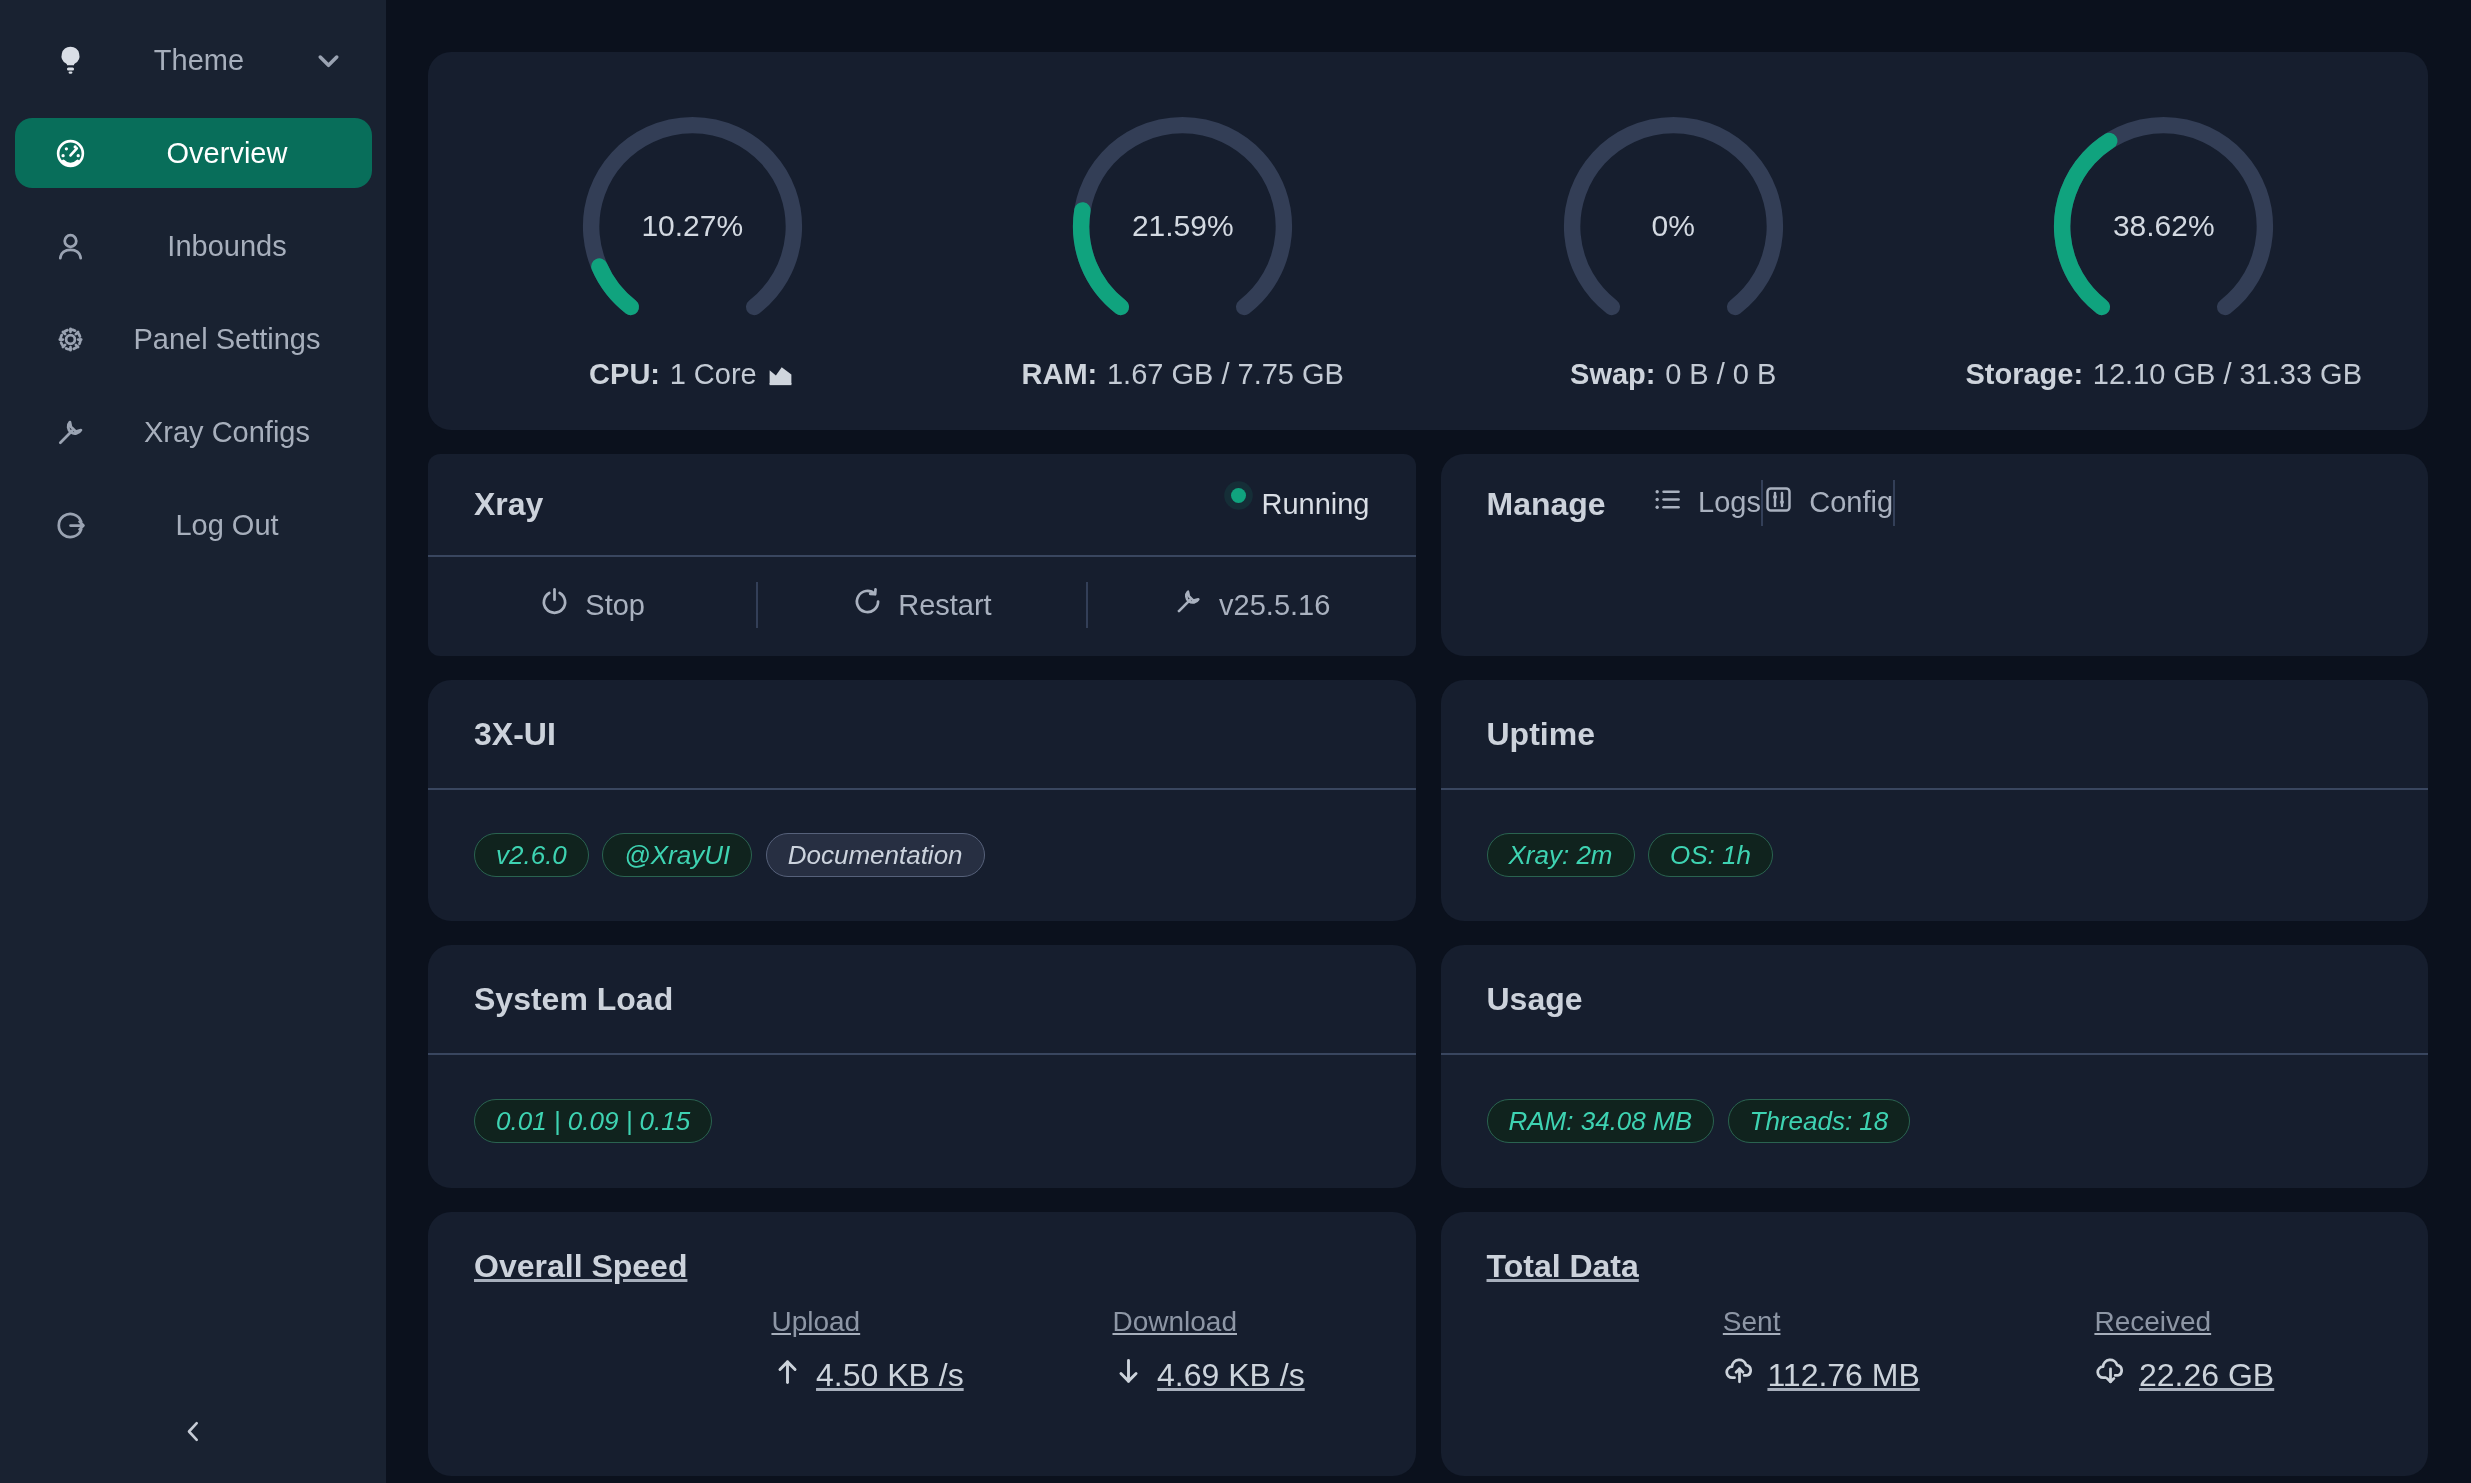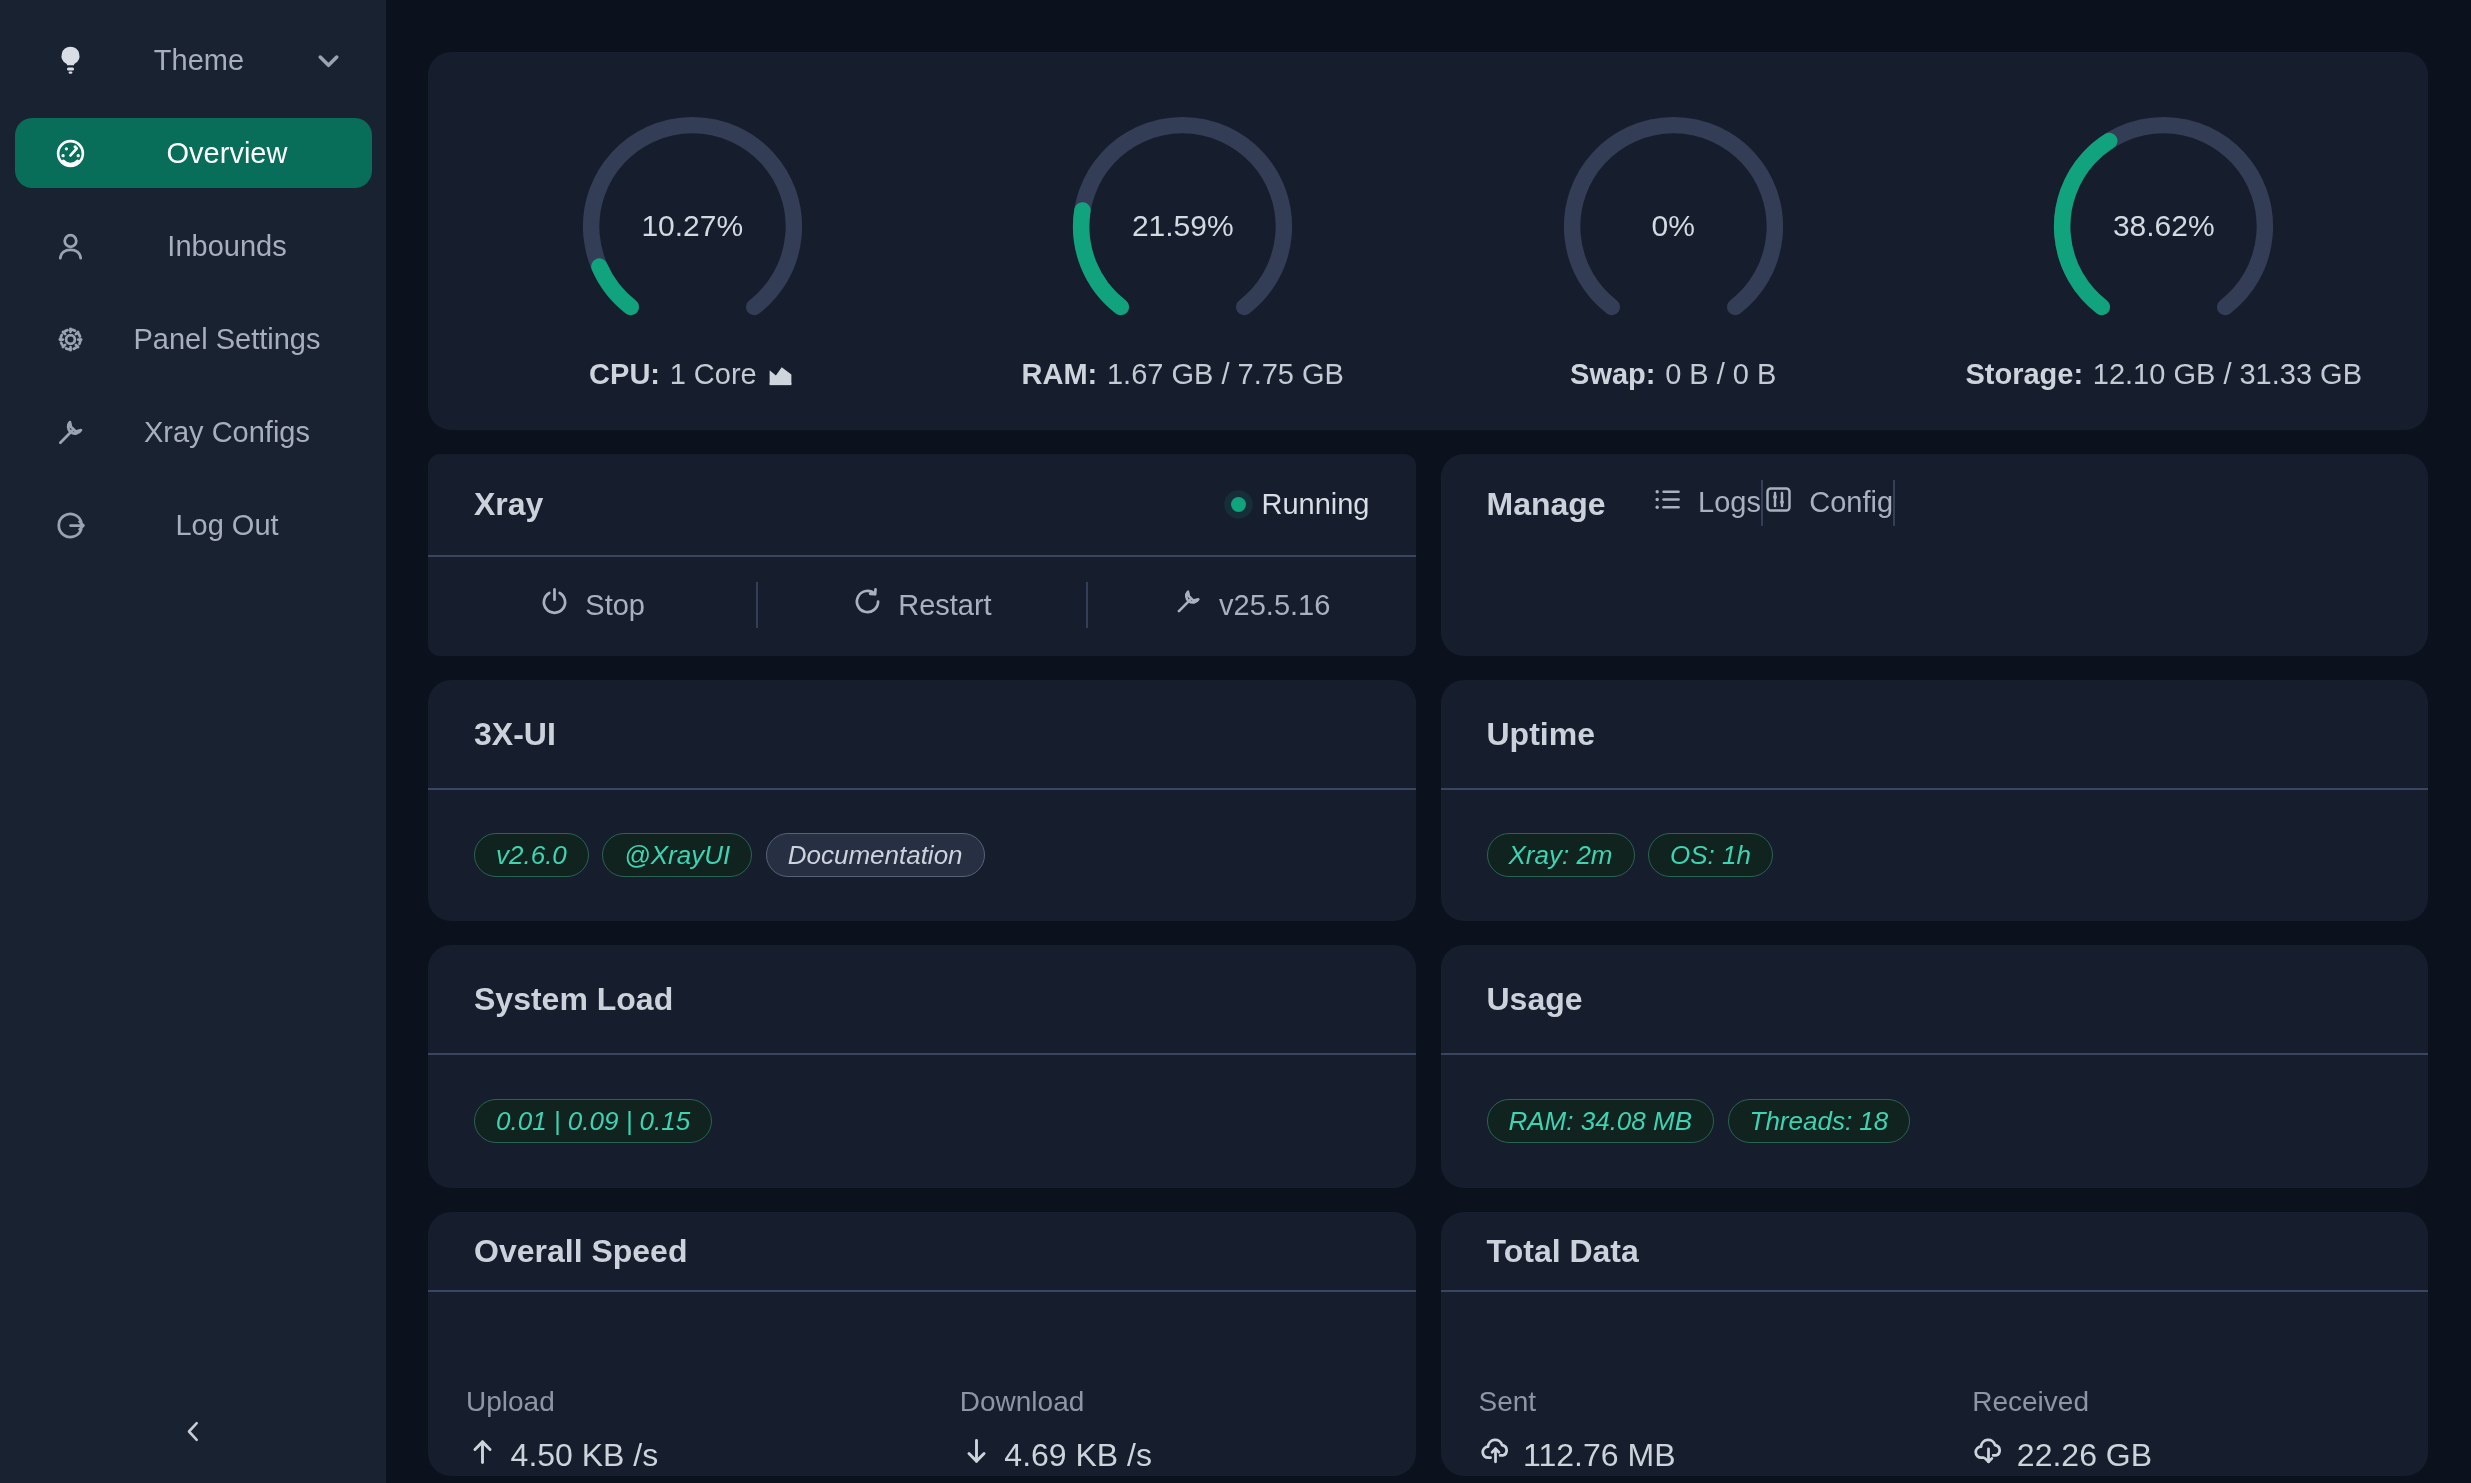--- a/index.html
+++ b/index.html
@@ -60,35 +60,35 @@
     margin-top:5.8px; font-size:29px; color:#c3cad4; display:flex; align-items:center; gap:9.7px;
   }
   .gauge-label b{color:#ced4dc; font-weight:bold;}
   .chart-link{background:none;border:none;cursor:pointer;color:#cfd5dd;display:flex;align-items:center;}
   .chart-link svg{width:29px;height:29px;}
   
   .card-header{height:108px; padding:0 46px; display:flex; align-items:center; justify-content:space-between;}
   .card-header.short{height:101px;}
   .card-title{font-size:32px; font-weight:bold; color:var(--text-title);}
   .hdivider{height:1.9px; background:var(--divider); margin:0;}
-  .status{display:flex; align-items:center; gap:15px; font-size:29px; color:#d9dee5;}
+  .status{display:flex; gap:15px; font-size:29px; color:#d9dee5;}
   .dot{width:15.4px; height:15.4px; border-radius:50%; background:var(--accent);
        box-shadow:0 0 0 6.8px rgba(16,163,126,.12);}
   .actions{height:97px; display:flex; align-items:center;}
   .action{
     flex:1; height:100%; display:flex; align-items:center; justify-content:center; gap:15.4px;
     background:none; border:none; font-size:29px; color:#a9b1bf; cursor:pointer;
     font-family:"Liberation Sans", sans-serif;
   }
   .action svg{width:31px; height:31px;}
   .vsep{width:1.9px; height:46px; background:var(--vsep);}
   .card-body{flex:1; display:flex; align-items:center; padding:0 46px; gap:13.5px;}
   .tcard{height:241px; display:flex; flex-direction:column;}
   .tcard2{height:243px; display:flex; flex-direction:column;}
-  .bcard{height:264px; display:flex; flex-direction:column;}
+  .bcard{height:264px; display:flex; flex-direction:row;text-decoration:underline;}
   
   .tag{
     display:inline-flex; align-items:center; height:44px; padding:0 21px;
     border-radius:22px; font-size:26px; white-space:nowrap;font-style:italic;
   }
   .tag-green{color:var(--tag-green-text); border:1.9px solid var(--tag-green-border); background:var(--tag-green-bg);}
   .tag-gray{color:var(--tag-gray-text); border:1.9px solid var(--tag-gray-border); background:var(--tag-gray-bg); cursor:pointer;}
   .tag-link{cursor:pointer;}
   
   .stats-body{flex:1; padding:46px 0 0 0; display:grid; grid-template-columns:1fr 1fr;}

